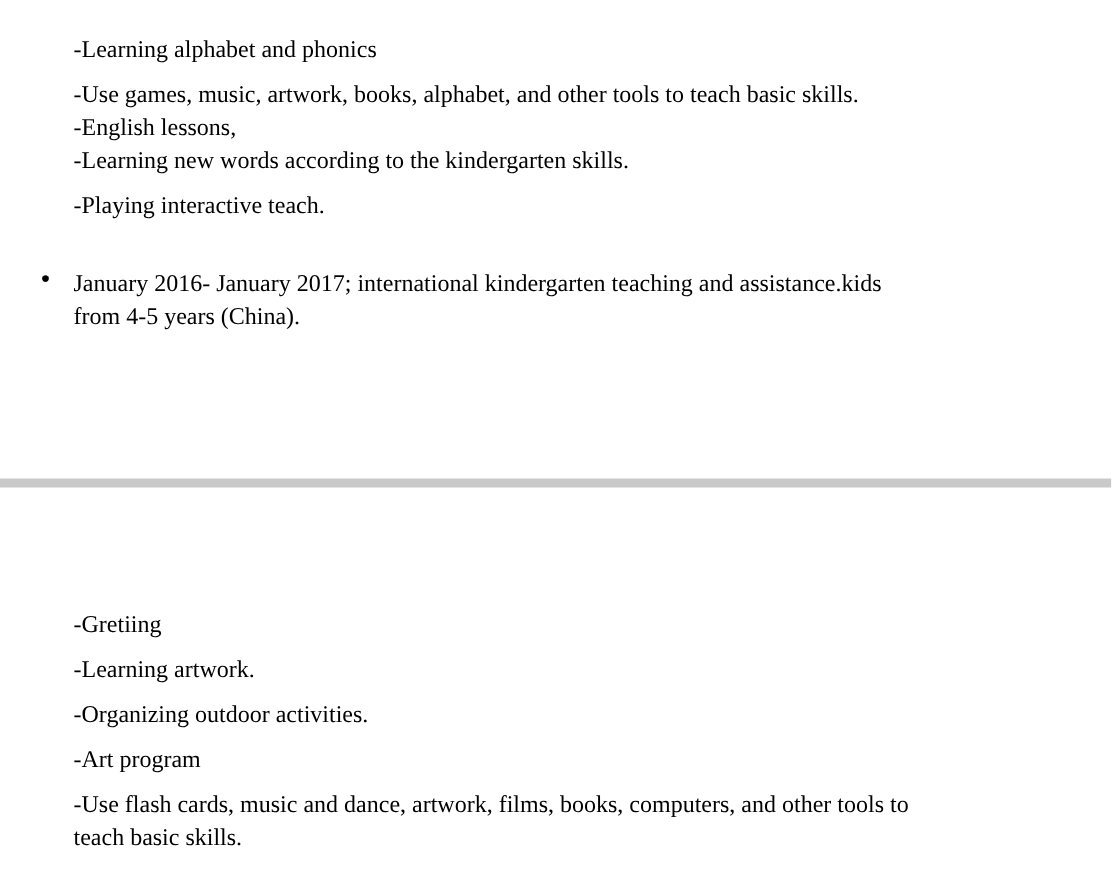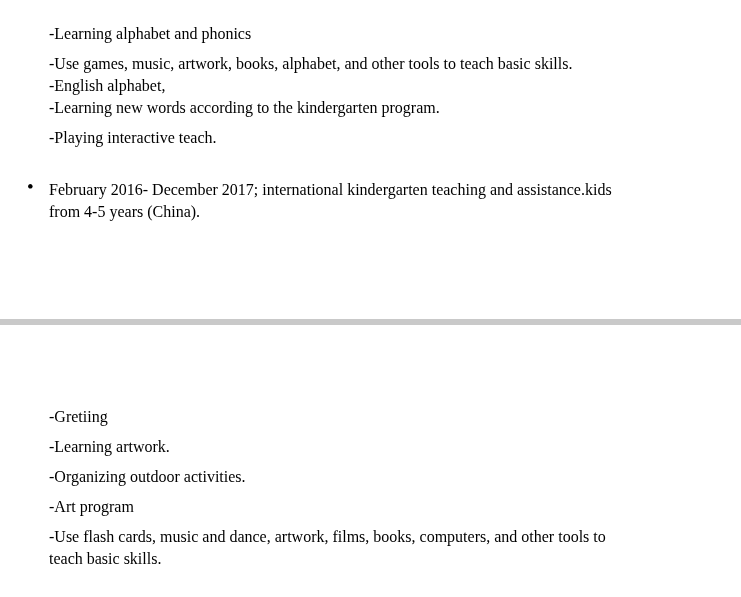--- a/index.html
+++ b/index.html
@@ -41,26 +41,26 @@
   }
 </style>
 </head>
 <body>
 
 <div class="viewport">
 
   <section>
     <div class="line" style="top:23px">-Learning alphabet and phonics</div>
     <div class="line" style="top:53px">-Use games, music, artwork, books, alphabet, and other tools to teach basic skills.</div>
-    <div class="line" style="top:75px">-English alphabet,</div>
-    <div class="line" style="top:97px">-Learning new words according to the kindergarten program.</div>
+    <div class="line" style="top:75px">-English lessons,</div>
+    <div class="line" style="top:97px">-Learning new words according to the kindergarten skills.</div>
     <div class="line" style="top:127px">-Playing interactive teach.</div>
 
     <span class="bullet-marker">•</span>
-    <div class="line" style="top:179px">February 2016- December 2017; international kindergarten teaching and assistance.kids</div>
+    <div class="line" style="top:179px">January 2016- January 2017; international kindergarten teaching and assistance.kids</div>
     <div class="line" style="top:201px">from 4-5 years (China).</div>
   </section>
 
   <div class="page-break"></div>
 
   <section>
     <div class="line" style="top:406px">-Gretiing</div>
     <div class="line" style="top:436px">-Learning artwork.</div>
     <div class="line" style="top:466px">-Organizing outdoor activities.</div>
     <div class="line" style="top:496px">-Art program</div>

